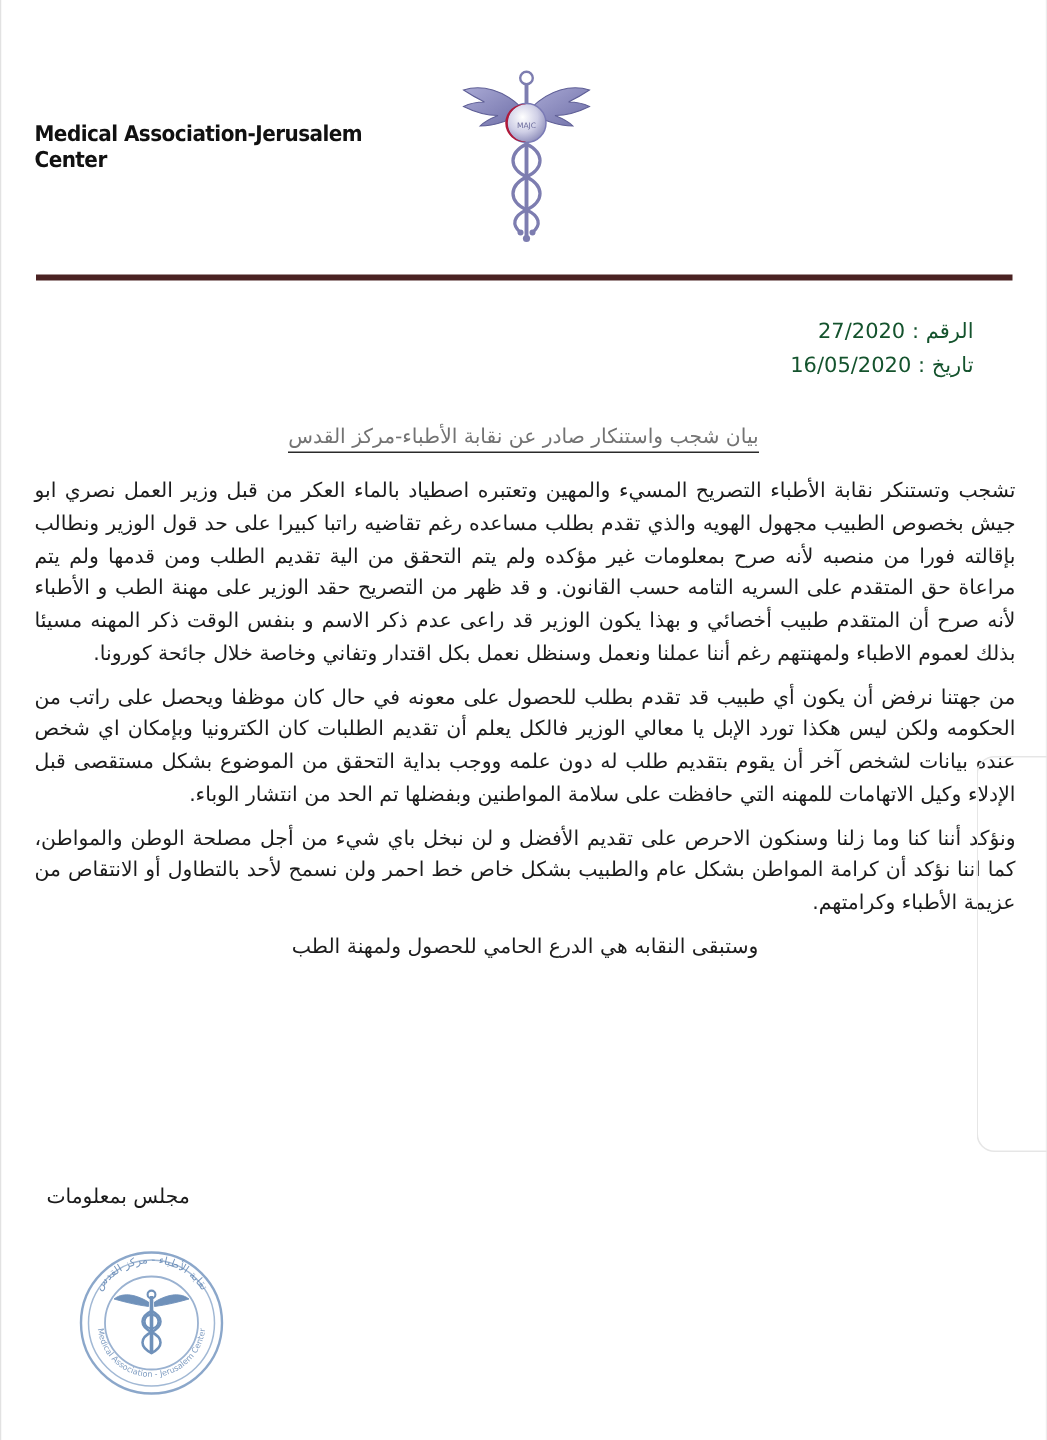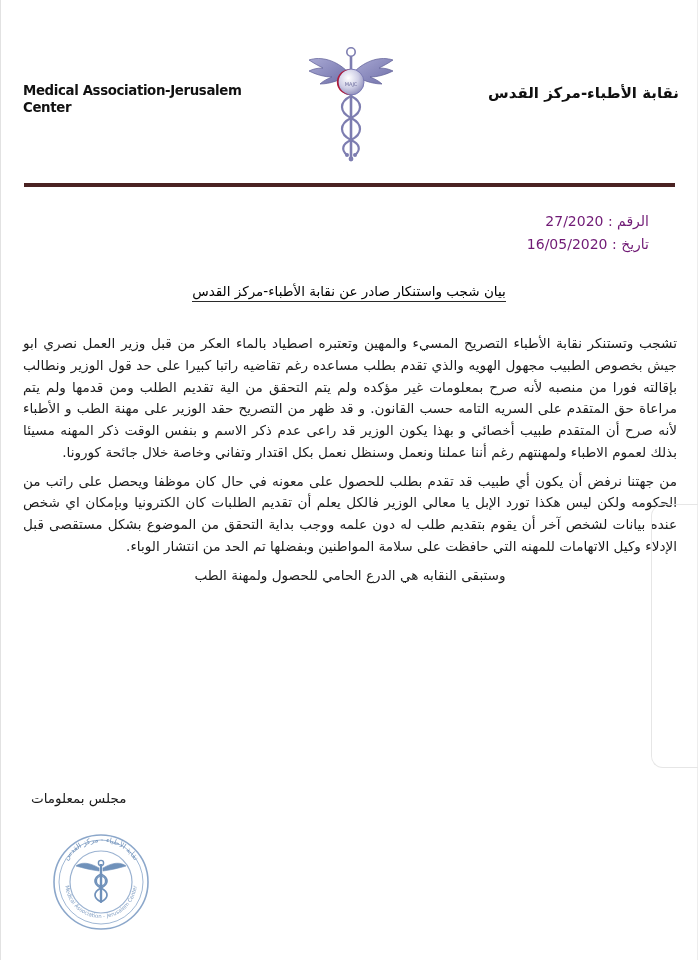--- a/index.html
+++ b/index.html
@@ -110,21 +110,21 @@
   
   .meta {
     position: absolute;
     right: 48px;
     top: 210px;
     width: 300px;
     direction: rtl;
     text-align: right;
     font-size: 14px;
     line-height: 1.65;
-    color: #701a75;
+    color: #14532d;
     font-family: "DejaVu Sans", "Liberation Sans", sans-serif;
   }
   .meta-row {
     white-space: nowrap;
   }
   .meta-val {
     direction: ltr;
     unicode-bidi: embed;
     display: inline-block;
   }
@@ -132,32 +132,32 @@
   
   .doc-title {
     position: absolute;
     left: 0;
     top: 283px;
     width: 696px;
     text-align: center;
     direction: rtl;
     font-size: 13.5px;
     font-weight: 400;
-    color: #000000;
+    color: #737373;
   }
   .doc-title span {
     border-bottom: 1px solid #2a2a2a;
     padding-bottom: 2px;
   }
 
   
   .body-copy {
     position: absolute;
     left: 22px;
-    top: 333px;
+    top: 317px;
     width: 654px;
     direction: rtl;
     text-align: justify;
     text-align-last: right;
     font-size: 13.6px;
     line-height: 1.60;
     color: #1c1c1c;
   }
   .body-copy p {
     margin: 0 0 7px 0;
@@ -230,21 +230,20 @@
         <g fill="none" stroke="#7d7db0" stroke-width="2.2" stroke-linecap="round">
           <path d="M48 54 C60 60, 60 70, 48 76 C36 82, 36 92, 48 98 C57 102, 58 108, 52 113"></path>
           <path d="M48 54 C36 60, 36 70, 48 76 C60 82, 60 92, 48 98 C39 102, 38 108, 44 113"></path>
         </g>
 
         <circle cx="52" cy="113" r="2" fill="#7d7db0"></circle>
         <circle cx="44" cy="113" r="2" fill="#7d7db0"></circle>
       </svg>
     </div>
 
-    <div class="lh-ar">نقابة الأطباء-مركز القدس</div>
   </div>
 
   <div class="rule"></div>
 
   <div class="meta">
     <div class="meta-row">
       <span>الرقم :</span>
       <span class="meta-val">27/2020</span>
     </div>
     <div class="meta-row">
@@ -253,20 +252,21 @@
     </div>
   </div>
 
   <div class="doc-title">
     <span>بيان شجب واستنكار صادر عن نقابة الأطباء-مركز القدس</span>
   </div>
 
   <div class="body-copy">
     <p>تشجب وتستنكر نقابة الأطباء التصريح المسيء والمهين وتعتبره اصطياد بالماء العكر من قبل وزير العمل نصري ابو جيش بخصوص الطبيب مجهول الهويه والذي تقدم بطلب مساعده رغم تقاضيه راتبا كبيرا على حد قول الوزير ونطالب بإقالته فورا من منصبه لأنه صرح بمعلومات غير مؤكده ولم يتم التحقق من الية تقديم الطلب ومن قدمها ولم يتم مراعاة حق المتقدم على السريه التامه حسب القانون. و قد ظهر من التصريح حقد الوزير على مهنة الطب و الأطباء لأنه صرح أن المتقدم طبيب أخصائي و بهذا يكون الوزير قد راعى عدم ذكر الاسم و بنفس الوقت ذكر المهنه مسيئا بذلك لعموم الاطباء ولمهنتهم رغم أننا عملنا ونعمل وسنظل نعمل بكل اقتدار وتفاني وخاصة خلال جائحة كورونا.</p>
     <p>من جهتنا نرفض أن يكون أي طبيب قد تقدم بطلب للحصول على معونه في حال كان موظفا ويحصل على راتب من الحكومه ولكن ليس هكذا تورد الإبل يا معالي الوزير فالكل يعلم أن تقديم الطلبات كان الكترونيا وبإمكان اي شخص عنده بيانات لشخص آخر أن يقوم بتقديم طلب له دون علمه ووجب بداية التحقق من الموضوع بشكل مستقصى قبل الإدلاء وكيل الاتهامات للمهنه التي حافظت على سلامة المواطنين وبفضلها تم الحد من انتشار الوباء.</p>
+    <p>ونؤكد أننا كنا وما زلنا وسنكون الاحرص على تقديم الأفضل و لن نبخل باي شيء من أجل مصلحة الوطن والمواطن، كما اننا نؤكد أن كرامة المواطن بشكل عام والطبيب بشكل خاص خط احمر ولن نسمح لأحد بالتطاول أو الانتقاص من عزيمة الأطباء وكرامتهم.</p>
     <p class="centered">وستبقى النقابه هي الدرع الحامي للحصول ولمهنة الطب</p>
   </div>
 
   <div class="sign-label">مجلس بمعلومات</div>
 
   <div class="stamp">
     <svg viewBox="0 0 112 112" width="112" height="112" aria-hidden="true">
       <defs>
         <path id="arcTop" d="M 16 56 A 40 40 0 0 1 96 56"></path>
         <path id="arcBot" d="M 20 56 A 36 36 0 0 0 92 56"></path>

